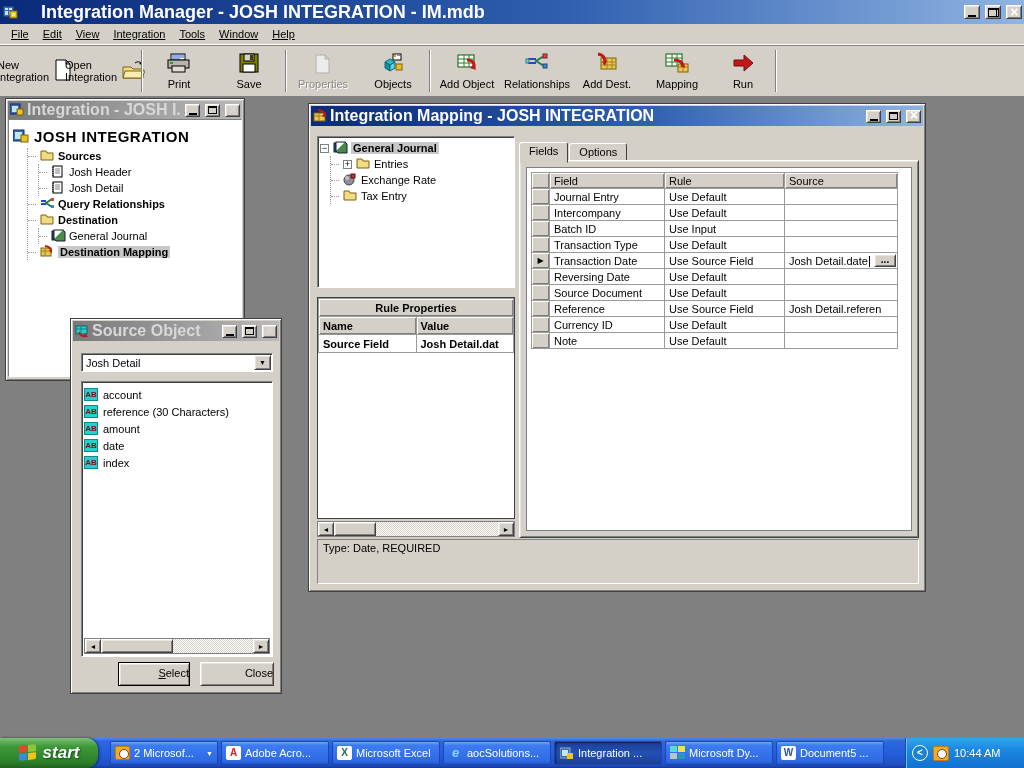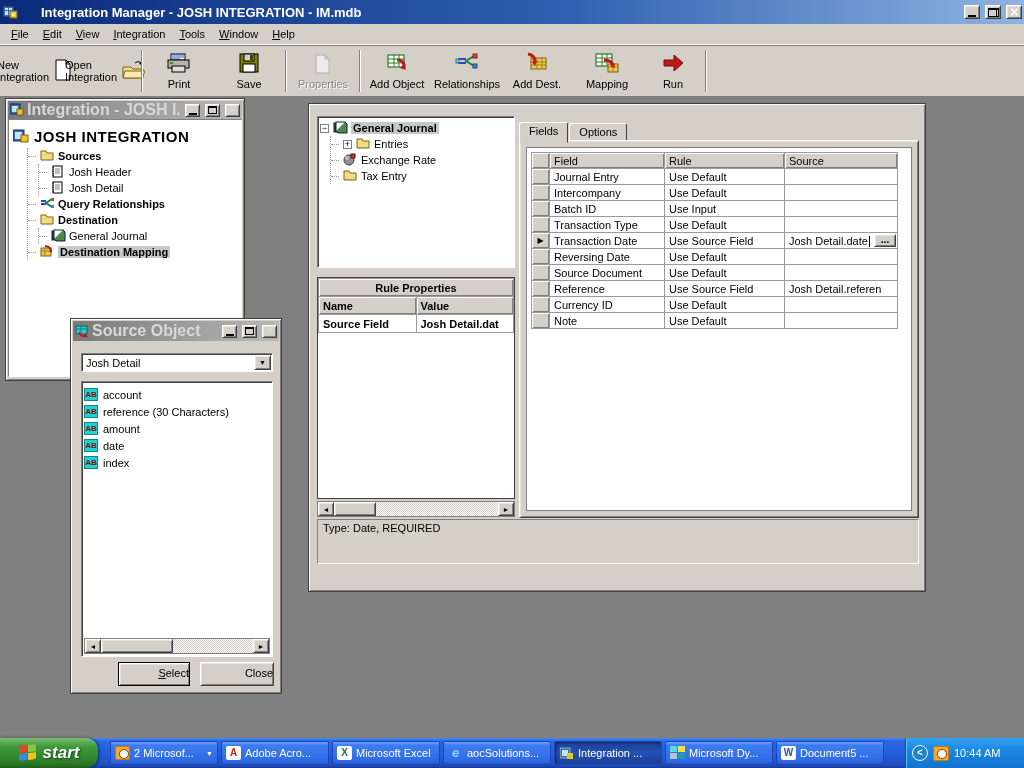--- a/index.html
+++ b/index.html
@@ -18,22 +18,22 @@
 
   .titlebar { display:flex; align-items:center; gap:3px; padding:0 2px; font-weight:bold; }
   .tb-active { background:linear-gradient(90deg,#0a2a7a 0%,#2f5fb0 55%,#8fb4e2 100%); color:#fff; }
   .tb-inactive { background:linear-gradient(90deg,#7a7a7a 0%,#b9b9b9 100%); color:#d8d8d8; }
   .tb-title { flex:1; white-space:nowrap; overflow:hidden; font-size:16px; }
 
   .acc::first-letter { text-decoration:underline; }
 
   
   .main-titlebar { position:absolute; left:0; top:0; width:1024px; height:24px; font-size:13px; }
-  .main-titlebar .tb-title { font-size:13px;padding-left:20px; }
-  .menubar { position:absolute; left:0; top:24px; width:1024px; height:21px; background:#d4d0c8; display:flex; align-items:center; padding-left:4px; border-bottom:1px solid #fff; }
+  .main-titlebar .tb-title { font-size:18px;padding-left:20px; }
+  .menubar { position:absolute; left:0; top:24px; width:1024px; height:21px; background:#d4d0c8; display:flex; align-items:center; padding-left:4px; border-bottom:1px solid #fff;text-decoration:underline; }
   .menu-item { display:inline-block; padding:3px 7px; }
   .toolbar { position:absolute; left:0; top:45px; width:1024px; height:52px; background:#d4d0c8; border-top:1px solid #808080; border-bottom:1px solid #808080; display:flex; align-items:stretch; padding:2px 0; }
   .tb-sep { width:2px; margin:2px 1px; border-left:1px solid #808080; border-right:1px solid #fff; }
   .tbtn { display:flex; flex-direction:column; align-items:center; justify-content:center; gap:2px; width:70px; text-align:center; line-height:12px; }
   .tbtn.side { flex-direction:row; width:70px; gap:4px; text-align:left; }
   .tbtn.side .lbl { width:56px; }
   .tbtn.disabled { color:#8a8a8a; text-shadow:1px 1px 0 #fff; }
   .tbtn svg { flex:none; }
 
   
@@ -209,20 +209,32 @@
       <span>Save</span>
     </div>
     <div class="tb-sep"></div>
     <div class="tbtn disabled">
       <span><svg width="20" height="22">
             <path d="M3 3 h9 l4 4 v14 h-13 z" fill="#ececec" stroke="#b0b0b0"></path>
             <path d="M12 3 l4 4 h-4 z" fill="#d8d8d8" stroke="#b0b0b0"></path>
           </svg></span>
       <span>Properties</span>
     </div>
+    <div class="tbtn">
+      <span><svg width="24" height="22">
+            <rect x="12" y="2" width="8" height="6" fill="#fff" stroke="#000"></rect>
+            <rect x="13" y="3" width="2" height="2" fill="#e0a000"></rect>
+            <rect x="16" y="3" width="3" height="1" fill="#8090d0"></rect>
+            <path d="M4 10 l5 -3 5 3 -5 3 z" fill="#30b8c8" stroke="#086878"></path>
+            <path d="M4 10 v6 l5 3 v-6 z" fill="#1890a0" stroke="#086878"></path>
+            <path d="M14 10 v6 l-5 3 v-6 z" fill="#60d0e0" stroke="#086878"></path>
+            <rect x="15" y="12" width="6" height="6" fill="#e8c020" stroke="#806010"></rect>
+          </svg></span>
+      <span>Objects</span>
+    </div>
     <div class="tb-sep"></div>
     <div class="tbtn">
       <span><svg width="24" height="22">
             <rect x="3" y="3" width="16" height="12" fill="#fff" stroke="#006000"></rect>
             <path d="M3 7h16M3 11h16M9 3v12M14 3v12" stroke="#208020"></path>
             <path d="M12 8 q8 0 7 8" fill="none" stroke="#c01818" stroke-width="3"></path>
             <path d="M15 16 l6 2 -2 -6 z" fill="#c01818"></path>
           </svg></span>
       <span>Add Object</span>
     </div>
@@ -360,20 +372,40 @@
                   <path d="M5 1 q6 1 6 5" fill="none" stroke="#c01818" stroke-width="2"></path>
                   <path d="M9 6 l3 2 0 -4 z" fill="#c01818"></path>
                 </svg></span>
             <span class="bold sel-gray">Destination Mapping</span>
           </div>
         </div>
       </div>
     </div>
 
     <div class="child-win" style="left:308px; top:6px; width:618px; height:489px; z-index:2;">
+      <div class="titlebar tb-active child-title tall">
+        <span class="i14">
+          <svg width="15" height="14">
+              <rect x="1" y="4" width="11" height="8" fill="#e8c84c" stroke="#806010"></rect>
+              <path d="M1 7h11M6 4v8" stroke="#a08020"></path>
+              <path d="M5 1 q7 1 7 6" fill="none" stroke="#c01818" stroke-width="2"></path>
+              <path d="M9 7 l4 2 -1 -5 z" fill="#c01818"></path>
+            </svg>
+        </span>
+        <span class="tb-title">Integration Mapping - JOSH INTEGRATION</span>
+        <span class="cap-btn cap-sm btn">
+            <i class="g-min"></i>
+          </span>
+        <span class="cap-btn cap-sm btn">
+            <i class="g-max"></i>
+          </span>
+        <span class="cap-btn cap-sm btn">
+            <i class="g-close"></i>
+          </span>
+      </div>
       <div class="map-client">
 
         <div class="map-tree sunken">
           <div class="tree-row">
             <span class="expander exp-minus"></span>
             <span class="i14"><svg width="15" height="13">
                   <rect x="1" y="2" width="9" height="9" fill="#284868" stroke="#102030"></rect>
                   <rect x="3" y="1" width="9" height="9" fill="#fff" stroke="#102030"></rect>
                   <path d="M12 1 l2 2 v9 h-9 l-2 -2" fill="#4a8a4a" stroke="#102030"></path>
                 </svg></span>

